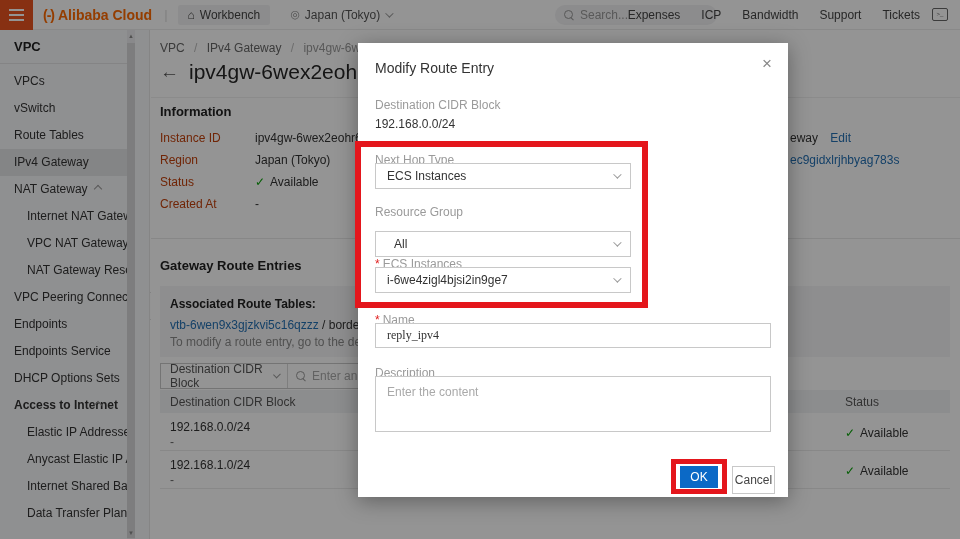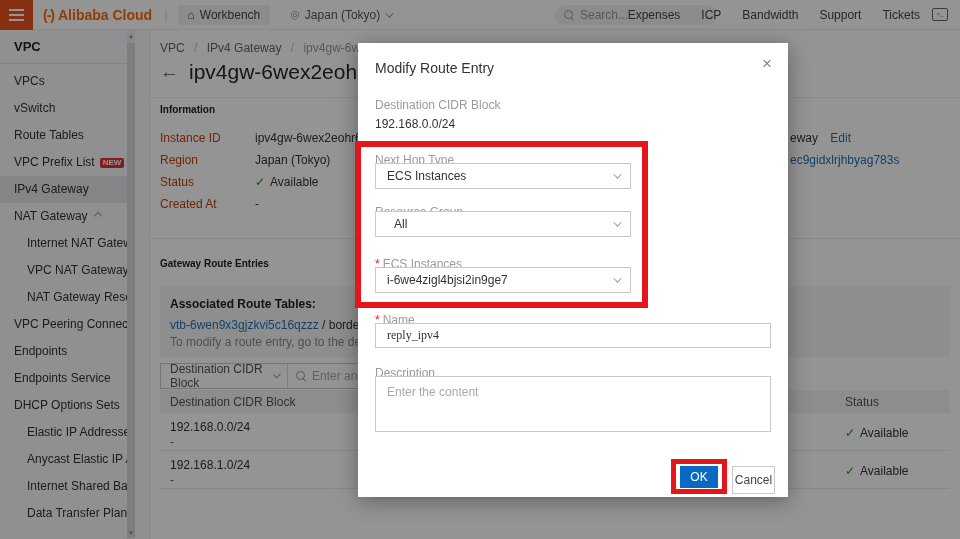--- a/index.html
+++ b/index.html
@@ -53,21 +53,21 @@
   
   .content { position:absolute; left:151px; top:30px; right:0; bottom:0; background:#fff; z-index:1; }
   .abs { position:absolute; }
   .breadcrumb { left:9px; top:11px; color:#999; white-space:nowrap; }
   .breadcrumb .seg { color:#666; }
   .breadcrumb .sep { margin:0 6px; color:#bbb; }
   .page-title-row { left:9px; top:30px; display:flex; align-items:center; gap:10px; white-space:nowrap; }
   .back-arrow { font-size:19px; color:#555; }
   .page-title { font-size:21px; font-weight:500; color:#262626; }
   .hr1 { left:0; top:67px; right:0; height:1px; background:#efefef; }
-  .sec-title { font-size:10px; font-weight:bold; color:#222; }
+  .sec-title { font-size:13px; font-weight:bold; color:#222; }
   .info-label { color:#c2410c; }
   .info-value { color:#333; }
   .check { color:#0DA50D; margin-right:5px; }
   .link { color:#2470B3; }
   .hr2 { left:0; top:208px; right:0; height:1px; background:#e8e8e8; }
   .graybox { left:9px; top:256px; width:790px; height:71px; background:#f5f5f6; }
   .graybox .l1 { position:absolute; left:10px; top:11px; font-weight:bold; color:#222; }
   .graybox .l2 { position:absolute; left:10px; top:32px; white-space:nowrap; }
   .graybox .l3 { position:absolute; left:10px; top:49px; color:#8a8a8a; white-space:nowrap; }
   .replace-link { margin-left:14px; }
@@ -156,30 +156,30 @@
     <div class="console-ic">&gt;_</div>
   </header>
 
   <aside class="sidebar">
     <div class="side-header">VPC</div>
     <div class="side-hr"></div>
     <nav class="nav">
       <div class="nav-item"><span>VPCs</span></div>
       <div class="nav-item"><span>vSwitch</span></div>
       <div class="nav-item"><span>Route Tables</span></div>
-      <div class="nav-item"><span>VPC Prefix List</span><span class="badge-new">NEW</span></div>
       <div class="nav-item selected"><span>IPv4 Gateway</span></div>
       <div class="nav-item"><span>NAT Gateway</span><span class="nav-chev"></span></div>
       <div class="nav-item indent"><span>Internet NAT Gateway</span></div>
       <div class="nav-item indent"><span>VPC NAT Gateway</span></div>
       <div class="nav-item indent"><span>NAT Gateway Resource Plan</span></div>
       <div class="nav-item"><span>VPC Peering Connection</span></div>
       <div class="nav-item"><span>Endpoints</span></div>
       <div class="nav-item"><span>Endpoints Service</span></div>
       <div class="nav-item"><span>DHCP Options Sets</span></div>
+      <div class="nav-item bold"><span>Access to Internet</span><span class="nav-chev"></span></div>
       <div class="nav-item indent"><span>Elastic IP Addresses</span></div>
       <div class="nav-item indent"><span>Anycast Elastic IP Addresses</span></div>
       <div class="nav-item indent"><span>Internet Shared Bandwidth</span></div>
       <div class="nav-item indent"><span>Data Transfer Plan</span></div>
     </nav>
     <div class="side-track"></div>
     <div class="side-thumb"></div>
     <div class="scroll-arrow" style="top:3px;">▲</div>
     <div class="scroll-arrow" style="bottom:3px;">▼</div>
   </aside>
@@ -264,21 +264,21 @@
     <div class="m-label" style="top:55px;">Destination CIDR Block</div>
     <div class="m-value" style="top:74px;">192.168.0.0/24</div>
 
     <div class="m-label" style="top:110px;text-align:right;">Next Hop Type</div>
     <div class="m-select" style="top:120px;">
       <span>ECS Instances</span>
       <span class="cv"></span>
     </div>
 
     <div class="m-label" style="top:162px;">Resource Group</div>
-    <div class="m-select" style="top:168px;padding-left:18px;">
+    <div class="m-select" style="top:188px;padding-left:18px;">
       <span>All</span>
       <span class="cv"></span>
     </div>
 
     <div class="m-label" style="top:214px;">
       <span class="req">*</span><span>ECS Instances</span>
     </div>
     <div class="m-select" style="top:224px;">
       <span>i-6we4zigl4bjsi2in9ge7</span>
       <span class="cv"></span>

